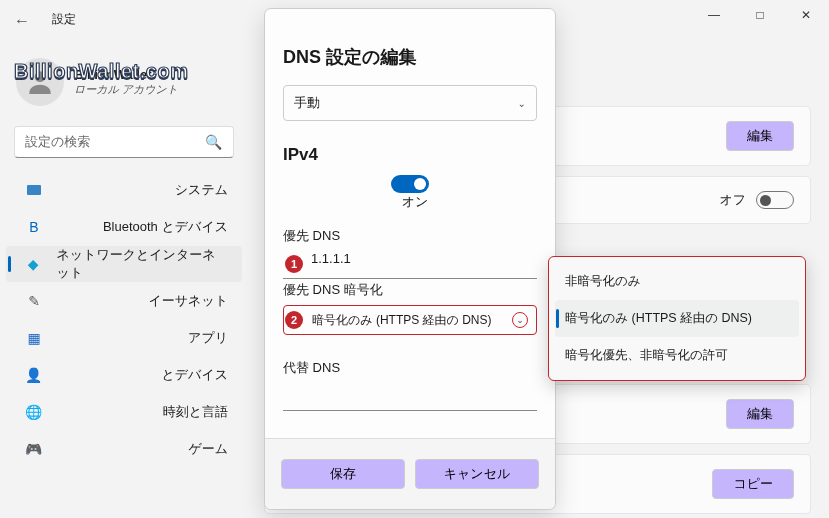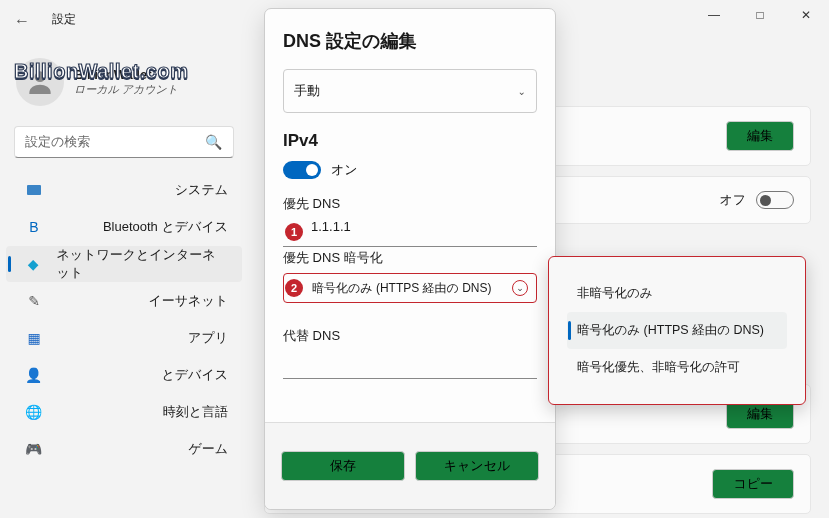--- a/index.html
+++ b/index.html
@@ -30,44 +30,44 @@
 .nav-item.active::before { content: ""; position: absolute; left: 2px; top: 10px; bottom: 10px; width: 3px; background: #0067c0; border-radius: 2px; }
 .nav-icon { width: 20px; margin-right: 14px; font-size: 14px; display: inline-flex; justify-content: center; }
 
 .content { position: absolute; left: 264px; top: 56px; right: 18px; }
 .crumb { font-size: 22px; font-weight: 600; display: flex; align-items: center; margin-bottom: 20px; }
 .crumb .sep { margin: 0 10px; color: #666; font-weight: 400; }
 
 .card { background: #fbfbfb; border: 1px solid #e6e6e6; border-radius: 5px; padding: 14px 16px; margin-bottom: 10px; display: flex; align-items: center; }
 .card .lbl { font-size: 13px; }
 .card .spacer { flex: 1; }
-.pillbtn { border: 1px solid #ccc; background: #15803d; border-radius: 4px; padding: 5px 20px; font-size: 13px; }
+.pillbtn { border: 1px solid #ccc; background: #c4b5fd; border-radius: 4px; padding: 5px 20px; font-size: 13px; }
 .toggle-off { width: 38px; height: 18px; border: 1px solid #777; border-radius: 9px; background: #fafafa; position: relative; margin-left: 10px; }
 .toggle-off::after { content: ""; position: absolute; left: 3px; top: 2.5px; width: 11px; height: 11px; border-radius: 50%; background: #555; }
 
 .modal { position: absolute; left: 264px; top: 8px; width: 292px; bottom: 8px; background: #fdfdfd; border: 1px solid #ccc; border-radius: 7px; box-shadow: 0 8px 24px rgba(0,0,0,.15); z-index: 10; display: flex; flex-direction: column; }
-.modal-body { padding: 20px 18px 8px; flex: 1; overflow: hidden; }
+.modal-body { padding: 36px 18px 8px; flex: 1; overflow: hidden; }
 .modal-title { font-size: 18px; font-weight: 600; margin-bottom: 16px; }
-.m-select { height: 44px; border: 1px solid #ccc; border-radius: 4px; display: flex; align-items: center; padding: 0 10px; font-size: 13px; margin-bottom: 18px; }
+.m-select { height: 36px; border: 1px solid #ccc; border-radius: 4px; display: flex; align-items: center; padding: 0 10px; font-size: 13px; margin-bottom: 24px; }
 .m-select .chev { margin-left: auto; font-size: 10px; color: #555; }
 .m-h2 { font-size: 17px; font-weight: 600; margin-bottom: 10px; }
 .toggle-on { width: 38px; height: 18px; border-radius: 9px; background: #0067c0; position: relative; display: inline-block; vertical-align: middle; }
 .toggle-on::after { content: ""; position: absolute; right: 3px; top: 3px; width: 12px; height: 12px; border-radius: 50%; background: #fff; }
-.m-row { display: flex; align-items: center; margin-bottom: 16px; }
+.m-row { display: flex; align-items: center; margin-bottom: 16px; flex-direction: column; }
 .m-row .t-label { margin-left: 10px; font-size: 13px; }
 .m-label { font-size: 13px; margin-bottom: 6px; }
 .m-input { height: 28px; border: none; border-bottom: 1px solid #888; font-size: 13px; padding: 0 4px 0 28px; margin-bottom: 2px; background: transparent; position: relative; }
 .input-wrap, .select-wrap { position: relative; }
 .num-badge { position: absolute; left: 2px; top: 4px; width: 18px; height: 18px; background: #c4262e; color: #fff; border-radius: 50%; font-size: 11px; display: flex; align-items: center; justify-content: center; z-index: 2; font-weight: 600; }
 .m-enc { height: 30px; border: 1px solid #c4262e; border-radius: 4px; display: flex; align-items: center; padding: 0 8px 0 28px; font-size: 12px; }
 .m-enc .chev { margin-left: auto; width: 16px; height: 16px; border: 1px solid #c4262e; border-radius: 50%; display: flex; align-items: center; justify-content: center; font-size: 9px; color: #444; }
-.modal-foot { border-top: 1px solid #ddd; padding: 28px 16px; display: flex; gap: 10px; background: #f5f5f5; border-radius: 0 0 7px 7px; }
+.modal-foot { border-top: 1px solid #ddd; padding: 20px 16px; display: flex; gap: 10px; background: #f5f5f5; border-radius: 0 0 7px 7px; }
 .modal-foot .pillbtn { flex: 1; text-align: center; }
 
-.dropdown { position: absolute; left: 548px; top: 256px; width: 258px; background: #f8f8f8; border: 1.5px solid #c4262e; border-radius: 6px; box-shadow: 0 6px 18px rgba(0,0,0,.2); z-index: 20; padding: 18px; }
+.dropdown { position: absolute; left: 548px; top: 256px; width: 258px; background: #f8f8f8; border: 1.5px solid #c4262e; border-radius: 6px; box-shadow: 0 6px 18px rgba(0,0,0,.2); z-index: 20; padding: 6px; }
 .dd-item { padding: 10px 10px; font-size: 12.5px; border-radius: 4px; position: relative; white-space: nowrap; }
 .dd-item.sel { background: #eef0f0; }
 .dd-item.sel::before { content: ""; position: absolute; left: 1px; top: 9px; bottom: 9px; width: 3px; background: #0067c0; border-radius: 2px; }
 
 .ic-system { width:14px; height:10px; background:#3a84c6; display:inline-block; border-radius:1px; }
 </style>
 </head>
 <body>
 
 <div class="titlebar">

